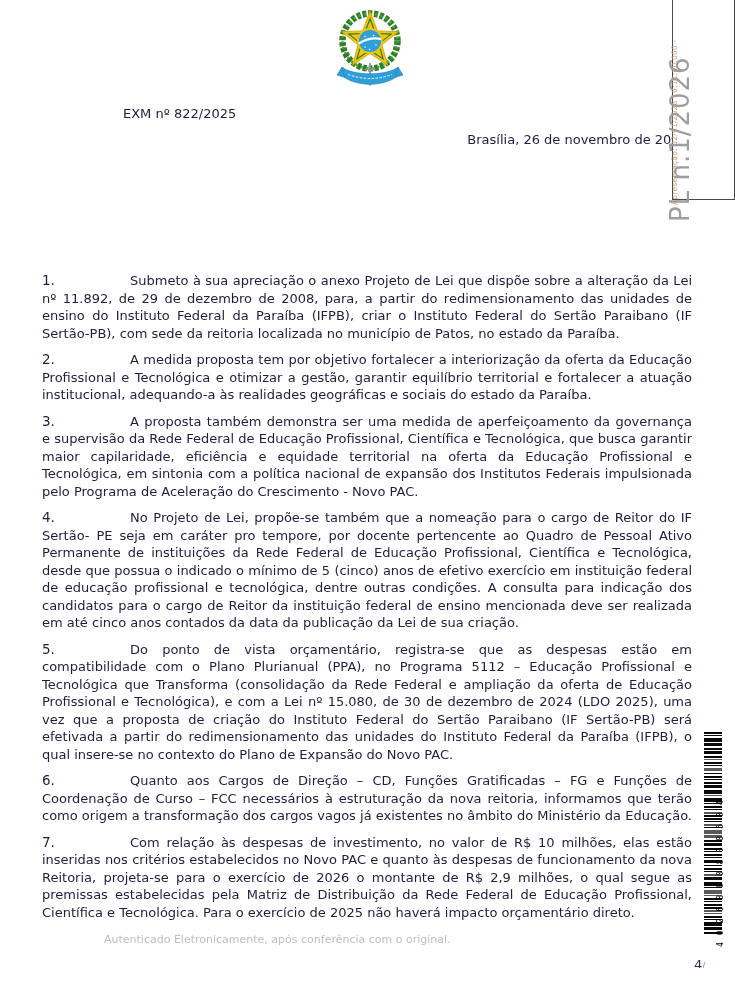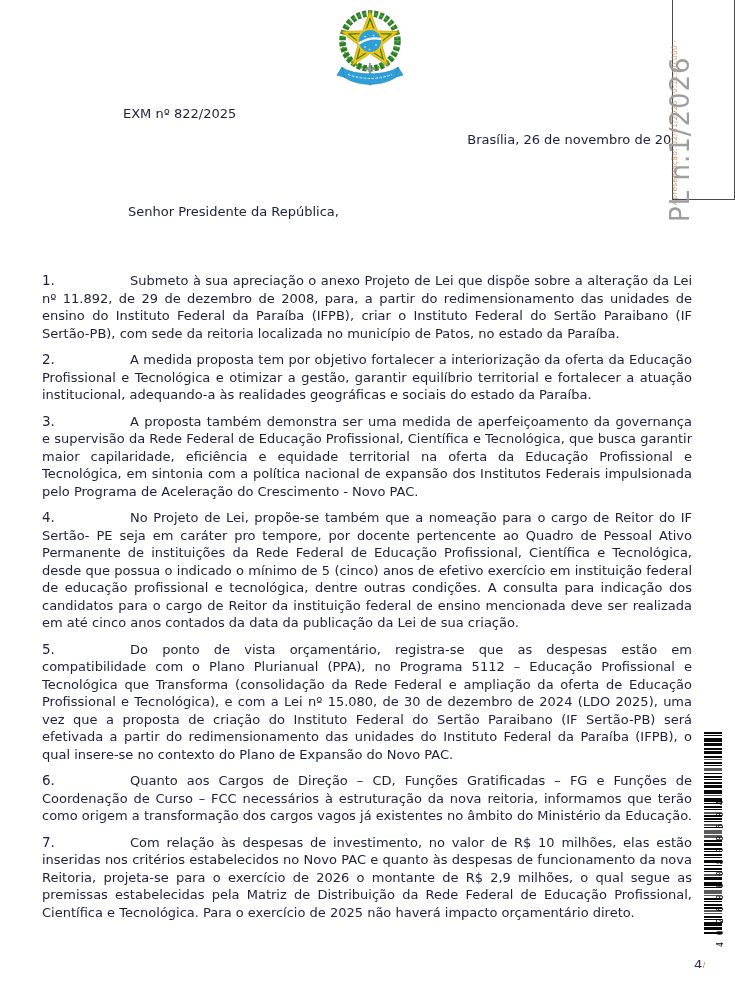--- a/index.html
+++ b/index.html
@@ -69,21 +69,20 @@
 
       <path d="M10,62 L5,70 L13,72.5 Z" fill="#2f9fd9" stroke="#1c7fb5" stroke-width="0.6"></path>
       <path d="M66,62 L71,70 L63,72.5 Z" fill="#2f9fd9" stroke="#1c7fb5" stroke-width="0.6"></path>
       <path d="M10,62 C20,71 56,71 66,62 L63.5,72.5 C50,81.5 26,81.5 12.5,72.5 Z" fill="#2f9fd9" stroke="#1c7fb5" stroke-width="0.6"></path>
       <path d="M16,69.5 Q38,77.5 60,69.5" fill="none" stroke="#e8f6ff" stroke-width="1" stroke-dasharray="2.5 1.5"></path>
     </svg>
   </div>
 
   <div class="exm-line">EXM nº 822/2025</div>
   <div class="date-line">Brasília, 26 de novembro de 2025.</div>
-  <div class="salutation">Senhor Presidente da República,</div>
 
   <div class="paragraphs">
 
       <div class="para">
         <span class="pnum">1.</span>
         <span class="ptext">Submeto à sua apreciação o anexo Projeto de Lei que dispõe sobre a alteração da Lei nº 11.892, de 29 de dezembro de 2008, para, a partir do redimensionamento das unidades de ensino do Instituto Federal da Paraíba (IFPB), criar o Instituto Federal do Sertão Paraibano (IF Sertão-PB), com sede da reitoria localizada no município de Patos, no estado da Paraíba.</span>
       </div>
 
       <div class="para">
         <span class="pnum">2.</span>
@@ -176,15 +175,16 @@
         <div class="bar light" style="height: 1.5px; margin-bottom: 2px;"></div>
         <div class="bar" style="height: 1.5px; margin-bottom: 1px;"></div>
         <div class="bar" style="height: 1.5px; margin-bottom: 2px;"></div>
         <div class="bar" style="height: 3.5px; margin-bottom: 1px;"></div>
         <div class="bar" style="height: 3.5px; margin-bottom: 2px;"></div>
         <div class="bar" style="height: 1.5px; margin-bottom: 1px;"></div>
       </div>
     <div class="barcode-number">4026860808504</div>
   </div>
 
+  <div class="auth-note">Autenticado Eletronicamente, após conferência com o original.</div>
   <div class="page-number"><span>4</span><span class="slash">/</span></div>
 
 </div>
 
 </body></html>

